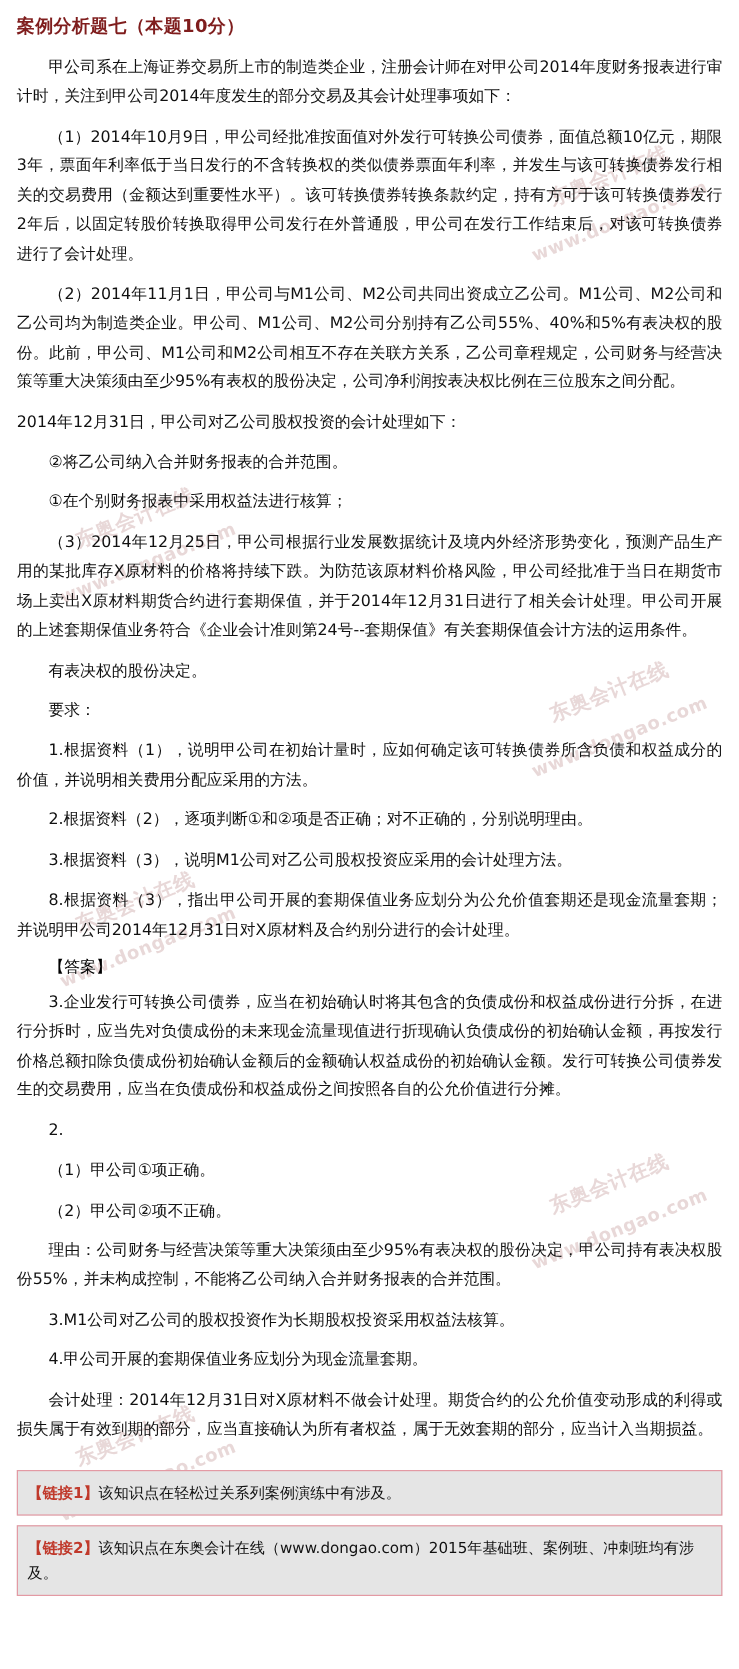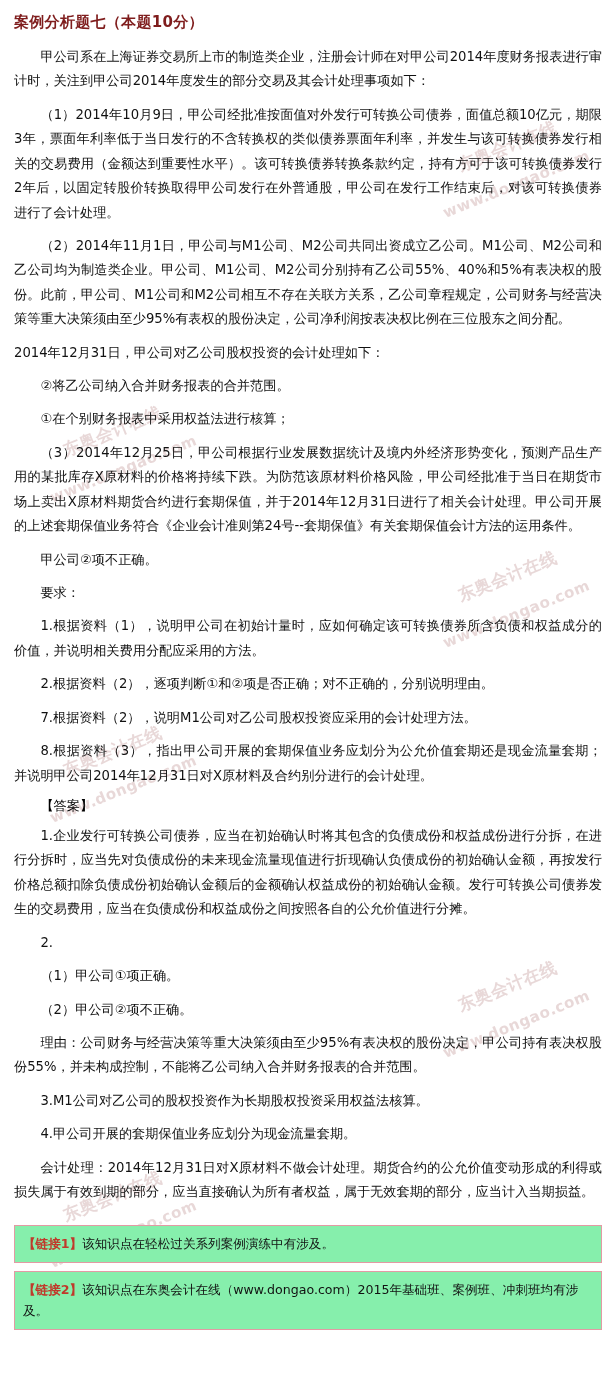--- a/index.html
+++ b/index.html
@@ -60,21 +60,21 @@
     text-indent: 0;
   }
   .answer-head {
     font-size: 13.2px;
     font-weight: normal;
     margin: 0 0 9px 0;
     text-indent: 2em;
   }
   .link-box {
     border: 1px solid #e39aa4;
-    background: #86efac;
+    background: #e5e5e5;
     padding: 7px 8px;
     margin: 8px 0 0 0;
     font-size: 12.6px;
     line-height: 1.7;
     color: #111;
     position: relative;
     z-index: 10;
   }
   .link-tag {
     color: #c0392b;
@@ -107,30 +107,30 @@
 
     <h1 class="doc-title">案例分析题七（本题10分）</h1>
 
     <p class="para indent">甲公司系在上海证券交易所上市的制造类企业，注册会计师在对甲公司2014年度财务报表进行审计时，关注到甲公司2014年度发生的部分交易及其会计处理事项如下：</p>
     <p class="para indent">（1）2014年10月9日，甲公司经批准按面值对外发行可转换公司债券，面值总额10亿元，期限3年，票面年利率低于当日发行的不含转换权的类似债券票面年利率，并发生与该可转换债券发行相关的交易费用（金额达到重要性水平）。该可转换债券转换条款约定，持有方可于该可转换债券发行2年后，以固定转股价转换取得甲公司发行在外普通股，甲公司在发行工作结束后，对该可转换债券进行了会计处理。</p>
     <p class="para indent">（2）2014年11月1日，甲公司与M1公司、M2公司共同出资成立乙公司。M1公司、M2公司和乙公司均为制造类企业。甲公司、M1公司、M2公司分别持有乙公司55%、40%和5%有表决权的股份。此前，甲公司、M1公司和M2公司相互不存在关联方关系，乙公司章程规定，公司财务与经营决策等重大决策须由至少95%有表权的股份决定，公司净利润按表决权比例在三位股东之间分配。</p>
     <p class="para noindent">2014年12月31日，甲公司对乙公司股权投资的会计处理如下：</p>
     <p class="para indent">②将乙公司纳入合并财务报表的合并范围。</p>
     <p class="para indent">①在个别财务报表中采用权益法进行核算；</p>
     <p class="para indent">（3）2014年12月25日，甲公司根据行业发展数据统计及境内外经济形势变化，预测产品生产用的某批库存X原材料的价格将持续下跌。为防范该原材料价格风险，甲公司经批准于当日在期货市场上卖出X原材料期货合约进行套期保值，并于2014年12月31日进行了相关会计处理。甲公司开展的上述套期保值业务符合《企业会计准则第24号--套期保值》有关套期保值会计方法的运用条件。</p>
-    <p class="para indent">甲公司②项不正确。</p>
+    <p class="para indent">有表决权的股份决定。</p>
     <p class="para indent">要求：</p>
     <p class="para indent">1.根据资料（1），说明甲公司在初始计量时，应如何确定该可转换债券所含负债和权益成分的价值，并说明相关费用分配应采用的方法。</p>
     <p class="para indent">2.根据资料（2），逐项判断①和②项是否正确；对不正确的，分别说明理由。</p>
-    <p class="para indent">7.根据资料（2），说明M1公司对乙公司股权投资应采用的会计处理方法。</p>
+    <p class="para indent">3.根据资料（3），说明M1公司对乙公司股权投资应采用的会计处理方法。</p>
     <p class="para indent">8.根据资料（3），指出甲公司开展的套期保值业务应划分为公允价值套期还是现金流量套期；并说明甲公司2014年12月31日对X原材料及合约别分进行的会计处理。</p>
 
     <p class="answer-head">【答案】</p>
 
-    <p class="para indent">1.企业发行可转换公司债券，应当在初始确认时将其包含的负债成份和权益成份进行分拆，在进行分拆时，应当先对负债成份的未来现金流量现值进行折现确认负债成份的初始确认金额，再按发行价格总额扣除负债成份初始确认金额后的金额确认权益成份的初始确认金额。发行可转换公司债券发生的交易费用，应当在负债成份和权益成份之间按照各自的公允价值进行分摊。</p>
+    <p class="para indent">3.企业发行可转换公司债券，应当在初始确认时将其包含的负债成份和权益成份进行分拆，在进行分拆时，应当先对负债成份的未来现金流量现值进行折现确认负债成份的初始确认金额，再按发行价格总额扣除负债成份初始确认金额后的金额确认权益成份的初始确认金额。发行可转换公司债券发生的交易费用，应当在负债成份和权益成份之间按照各自的公允价值进行分摊。</p>
     <p class="para indent">2.</p>
     <p class="para indent">（1）甲公司①项正确。</p>
     <p class="para indent">（2）甲公司②项不正确。</p>
     <p class="para indent">理由：公司财务与经营决策等重大决策须由至少95%有表决权的股份决定，甲公司持有表决权股份55%，并未构成控制，不能将乙公司纳入合并财务报表的合并范围。</p>
     <p class="para indent">3.M1公司对乙公司的股权投资作为长期股权投资采用权益法核算。</p>
     <p class="para indent">4.甲公司开展的套期保值业务应划分为现金流量套期。</p>
     <p class="para indent">会计处理：2014年12月31日对X原材料不做会计处理。期货合约的公允价值变动形成的利得或损失属于有效到期的部分，应当直接确认为所有者权益，属于无效套期的部分，应当计入当期损益。</p>
 
     <div class="spacer-sm"></div>
 

